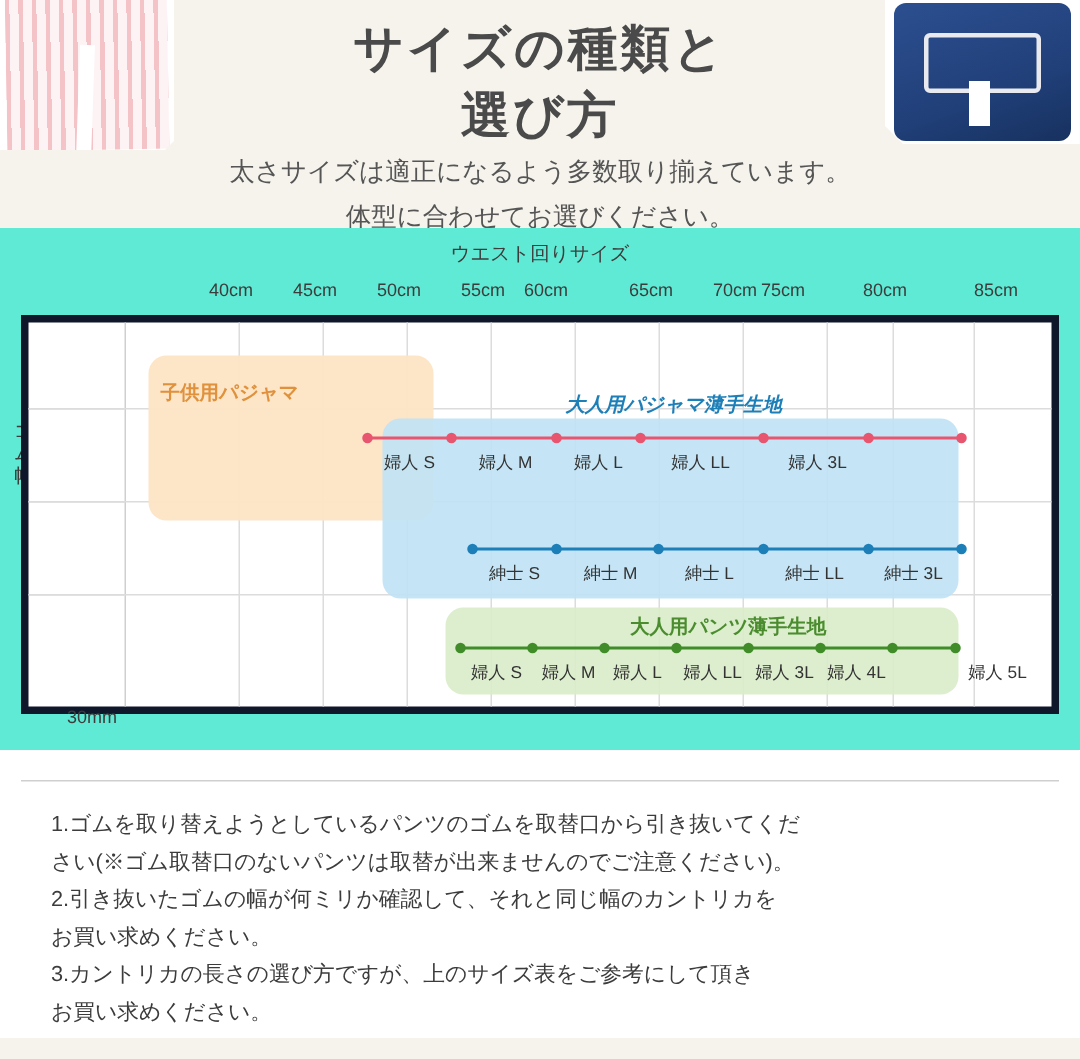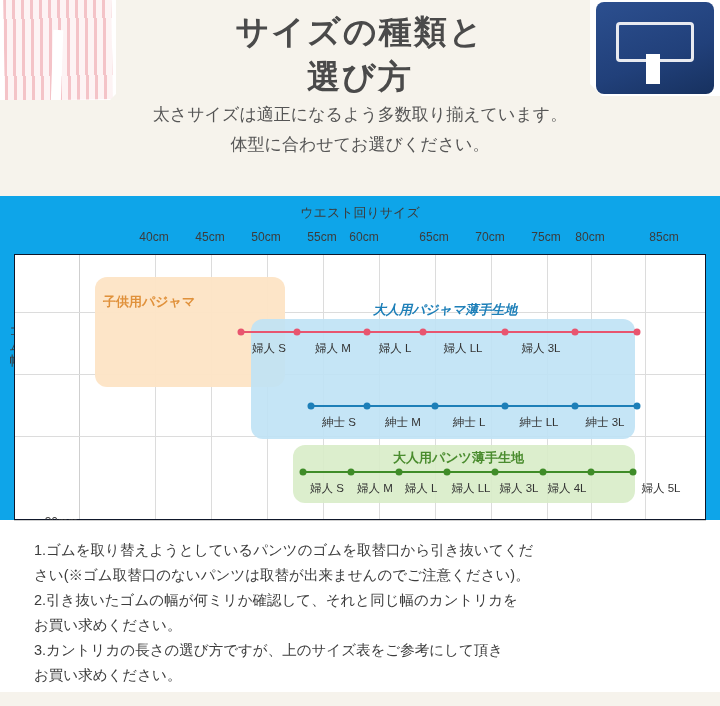--- a/index.html
+++ b/index.html
@@ -13,21 +13,21 @@
     font-family: "Liberation Sans", sans-serif;
     color: #3c3c3c;
     position: relative;
     overflow: hidden;
   }
 
   
   .header {
     position: relative;
     width: 720px;
-    height: 196px;
+    height: 152px;
     background: #f6f3ec;
     overflow: hidden;
   }
   .photo-left {
     position: absolute;
     left: 0;
     top: 0;
     width: 116px;
     height: 100px;
     background: #ffffff;
@@ -130,21 +130,21 @@
     line-height: 1.75;
     color: #555555;
   }
   .subtitle span { display: block; }
 
   
   .chart-wrap {
     position: relative;
     width: 720px;
     height: 348px;
-    background: #0ea5e9;
+    background: #5eead4;
   }
   .axis-title-top {
     position: absolute;
     left: 0;
     top: 8px;
     width: 720px;
     text-align: center;
     font-size: 13px;
     color: #3c3c3c;
   }
@@ -177,21 +177,21 @@
     color: #3c3c3c;
     transform: translateY(-50%);
   }
 
   .plot {
     position: absolute;
     left: 14px;
     top: 58px;
     width: 692px;
     height: 266px;
-    border: 1px solid #0f172a;
+    border: 5px solid #0f172a;
     box-sizing: border-box;
     background: #ffffff;
   }
   .vline {
     position: absolute;
     top: 0;
     bottom: 0;
     width: 1px;
     background: #dcdcdc;
   }
@@ -337,21 +337,21 @@
 
   <div class="axis-title-top">ウエスト回りサイズ</div>
 
   <div class="xtick" style="left:154px;">40cm</div>
   <div class="xtick" style="left:210px;">45cm</div>
   <div class="xtick" style="left:266px;">50cm</div>
   <div class="xtick" style="left:322px;">55cm</div>
   <div class="xtick" style="left:364px;">60cm</div>
   <div class="xtick" style="left:434px;">65cm</div>
   <div class="xtick" style="left:490px;">70cm</div>
-  <div class="xtick" style="left:546px;">75cm</div>
+  <div class="xtick" style="left:522px;">75cm</div>
   <div class="xtick" style="left:590px;">80cm</div>
   <div class="xtick" style="left:664px;">85cm</div>
 
   <div class="ylabel">
     <span>ゴ</span>
     <span>ム</span>
     <span>幅</span>
   </div>
 
   <div class="ytick" style="top:140px;">15mm</div>
@@ -382,21 +382,21 @@
     <div class="hline" style="top:119px;"></div>
     <div class="hline" style="top:181px;"></div>
 
     <div class="band-box band-kids" style="left:80px; top:22px; width:190px; height:110px;"></div>
     <div class="band-label lbl-kids" style="left:88px; top:38px;">子供用パジャマ</div>
 
     <div class="band-box band-adult-pj" style="left:236px; top:64px; width:384px; height:120px;"></div>
     <div class="band-label lbl-pj" style="left:358px; top:46px;font-style:italic;">大人用パジャマ薄手生地</div>
 
     <div class="band-box band-adult-pants" style="left:278px; top:190px; width:342px; height:58px;"></div>
-    <div class="band-label lbl-pants" style="left:378px; top:194px;">大人用パンツ薄手生地</div>
+    <div class="band-label lbl-pants" style="left:401px; top:194px;">大人用パンツ薄手生地</div>
 
     <div class="series-line line-pink" style="left:226px; top:76px; width:396px;"></div>
     <div class="dot dot-pink" style="left:226px; top:77px;"></div>
     <div class="dot dot-pink" style="left:282px; top:77px;"></div>
     <div class="dot dot-pink" style="left:352px; top:77px;"></div>
     <div class="dot dot-pink" style="left:408px; top:77px;"></div>
     <div class="dot dot-pink" style="left:490px; top:77px;"></div>
     <div class="dot dot-pink" style="left:560px; top:77px;"></div>
     <div class="dot dot-pink" style="left:622px; top:77px;"></div>
 

